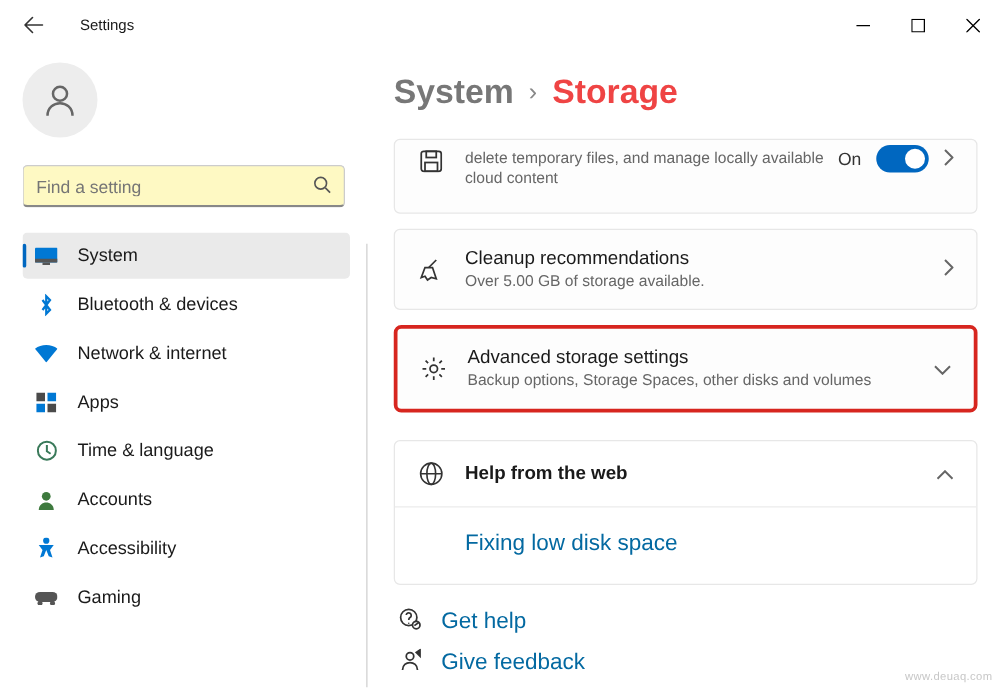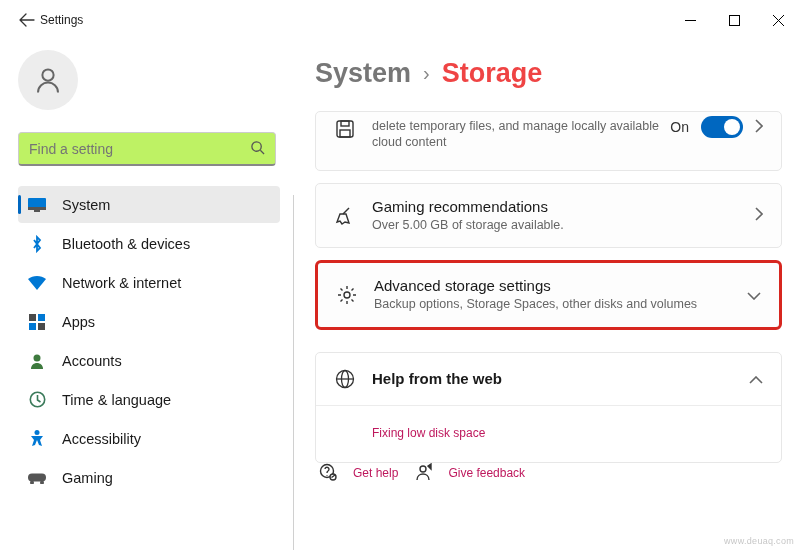--- a/index.html
+++ b/index.html
@@ -12,21 +12,21 @@
     color: #1a1a1a;
     position: relative;
   }
   
   .titlebar {
     height: 40px;
     display: flex; align-items: center;
     padding-left: 18px;
   }
   .back-arrow { width: 18px; display:flex; align-items:center; justify-content:center;}
-  .title { margin-left: 4px; font-size: 12px; }
+  .title { margin-left: 28px; font-size: 12px; }
   .win-controls { margin-left: auto; display: flex; }
   .win-ctrl { width: 44px; height: 32px; display:flex; align-items:center; justify-content:center;}
   .win-ctrl svg { stroke: #000; }
   
   .layout { display: flex; height: calc(100% - 40px); }
   .sidebar {
     width: 295px;
     padding: 10px 0 0 18px;
     display:flex; flex-direction: column;
     border-right: 1px solid transparent;
@@ -47,21 +47,21 @@
     margin-bottom: 22px;
   }
   .search {
     display:flex; align-items:center;
     width: 258px; height: 34px;
     border: 1px solid #ccc;
     border-bottom: 2px solid #888;
     border-radius: 4px;
     padding: 0 10px;
     margin-bottom: 20px;
-    background: #bef264;
+    background: #fef9c3;
   }
   .search input {
     flex:1; border:none; outline:none; background:transparent;
     font-size: 14px; color:#555;
   }
   .nav { display:flex; flex-direction:column; gap:2px; overflow:hidden;}
   .nav-item {
     width: 262px; height: 37px;
     display:flex; align-items:center;
     border-radius: 4px;
@@ -124,23 +124,24 @@
   }
   .help-head {
     display:flex; align-items:center;
     padding:16px 18px;
     font-weight:bold;
   }
   .help-body {
     border-top:1px solid #ececec;
     padding:18px 0 22px 56px;
   }
-  .link { color:#be185d; font-size:12px; }
+  .link { color:#0369a1; font-size:18px; }
   .footer-links {
-    display:flex; flex-direction:row; gap:12px;
+    margin-top:18px;
+    display:flex; flex-direction:column; gap:12px;
   }
   .flink { display:flex; align-items:center; gap:16px; padding-left:4px;}
   .watermark {
     position:absolute; right:6px; bottom:4px;
     font-size:9px; color:#c7c7c7; letter-spacing:0.3px;
   }
 </style>
 </head>
 <body>
 
@@ -219,35 +220,35 @@
               <rect x="0" y="0" width="7" height="7" fill="#4a4a4a"></rect>
               <rect x="9" y="0" width="7" height="7" fill="#0078d4"></rect>
               <rect x="0" y="9" width="7" height="7" fill="#0078d4"></rect>
               <rect x="9" y="9" width="7" height="7" fill="#4a4a4a"></rect>
             </svg>
           </span>
         <span class="nav-label">Apps</span>
       </div>
       <div class="nav-item">
         <span class="nav-icon">
+            <svg width="17" height="17" viewBox="0 0 17 17" fill="none" stroke="#3a7a5a" stroke-width="1.6">
+              <circle cx="8.5" cy="8.5" r="7.2"></circle>
+              <path d="M8.5 4v5l3 2"></path>
+            </svg>
+          </span>
+        <span class="nav-label">Time &amp; language</span>
+      </div>
+      <div class="nav-item">
+        <span class="nav-icon">
             <svg width="16" height="16" viewBox="0 0 16 16" fill="#3e7a3e">
               <circle cx="8" cy="5" r="3.5"></circle>
               <path d="M2 16c0-4 3-6 6-6s6 2 6 6z"></path>
             </svg>
           </span>
         <span class="nav-label">Accounts</span>
-      </div>
-      <div class="nav-item">
-        <span class="nav-icon">
-            <svg width="17" height="17" viewBox="0 0 17 17" fill="none" stroke="#3a7a5a" stroke-width="1.6">
-              <circle cx="8.5" cy="8.5" r="7.2"></circle>
-              <path d="M8.5 4v5l3 2"></path>
-            </svg>
-          </span>
-        <span class="nav-label">Time &amp; language</span>
       </div>
       <div class="nav-item">
         <span class="nav-icon">
             <svg width="16" height="17" viewBox="0 0 16 17" fill="#0078d4">
               <circle cx="8" cy="2.5" r="2.5"></circle>
               <path d="M2 6h12l-3 4 2 6-3-1-2-5-2 5-3 1 2-6z"></path>
             </svg>
           </span>
         <span class="nav-label">Accessibility</span>
       </div>
@@ -295,21 +296,21 @@
       </div>
 
       <div class="card">
         <span class="card-icon">
             <svg width="20" height="20" viewBox="0 0 20 20" fill="none" stroke="#333" stroke-width="1.4">
               <path d="M14 2 8 8"></path>
               <path d="M5 8h6l3 9-4-1-3 2-2-3-3 1z"></path>
             </svg>
           </span>
         <div class="card-body">
-          <div class="card-title">Gaming recommendations</div>
+          <div class="card-title">Cleanup recommendations</div>
           <div class="card-desc">Over 5.00 GB of storage available.</div>
         </div>
         <div class="card-tail">
           <span><svg width="8" height="14" viewBox="0 0 8 14" fill="none" stroke="#666" stroke-width="1.6">
                 <path d="M1 1l6 6-6 6"></path>
               </svg></span>
         </div>
       </div>
 
       <div class="card highlight">

